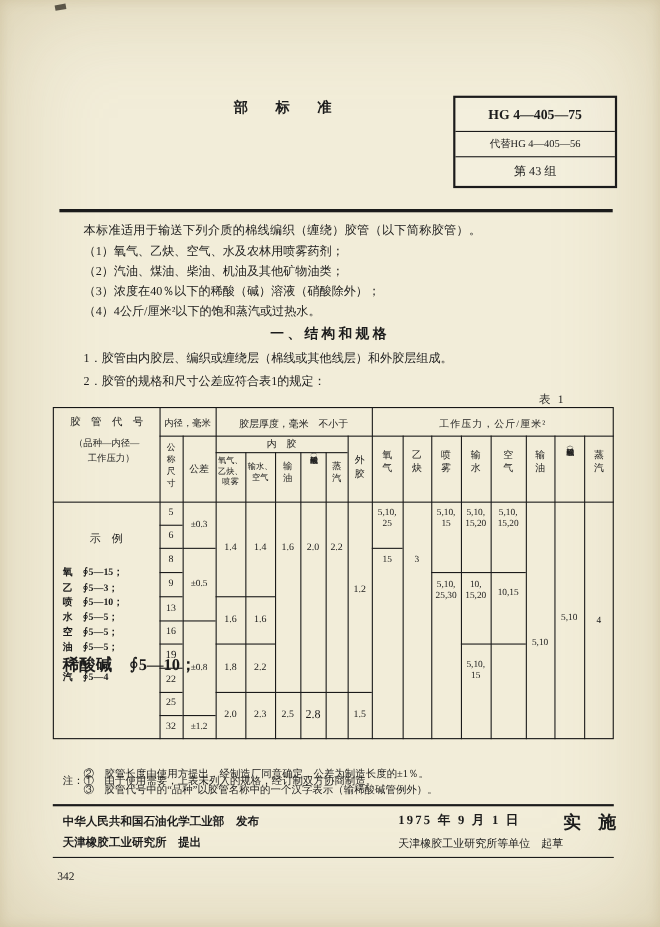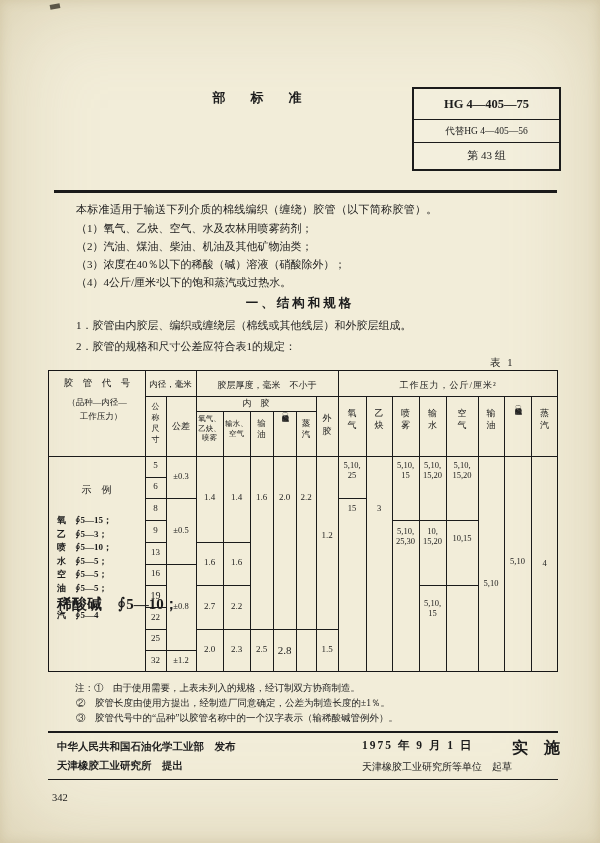--- a/index.html
+++ b/index.html
@@ -138,21 +138,21 @@
   <div class="abs c" style="left:145px;top:633px;width:21px;font-size:9px;">25</div>
   <div class="abs c" style="left:145px;top:655px;width:21px;font-size:9px;">32</div>
 
   <div class="abs c" style="left:166px;top:471px;width:30px;font-size:8.5px;">±0.3</div>
   <div class="abs c" style="left:166px;top:525px;width:30px;font-size:8.5px;">±0.5</div>
   <div class="abs c" style="left:166px;top:601px;width:30px;font-size:8.5px;">±0.8</div>
   <div class="abs c" style="left:166px;top:655px;width:30px;font-size:8.5px;">±1.2</div>
 
   <div class="abs c" style="left:196px;top:492px;width:27px;font-size:9px;">1.4</div>
   <div class="abs c" style="left:196px;top:557px;width:27px;font-size:9px;">1.6</div>
-  <div class="abs c" style="left:196px;top:601px;width:27px;font-size:9px;">2.7</div>
+  <div class="abs c" style="left:196px;top:601px;width:27px;font-size:9px;">1.8</div>
   <div class="abs c" style="left:196px;top:644px;width:27px;font-size:9px;">2.0</div>
   <div class="abs c" style="left:223px;top:492px;width:27px;font-size:9px;">1.4</div>
   <div class="abs c" style="left:223px;top:557px;width:27px;font-size:9px;">1.6</div>
   <div class="abs c" style="left:223px;top:601px;width:27px;font-size:9px;">2.2</div>
   <div class="abs c" style="left:223px;top:644px;width:27px;font-size:9px;">2.3</div>
   <div class="abs c" style="left:250px;top:492px;width:23px;font-size:9px;">1.6</div>
   <div class="abs c" style="left:250px;top:644px;width:23px;font-size:9px;">2.5</div>
   <div class="abs c" style="left:273px;top:492px;width:23px;font-size:9px;">2.0</div>
   <div class="abs c" style="left:273px;top:644px;width:23px;font-size:11px;">2.8</div>
   <div class="abs c" style="left:296px;top:492px;width:20px;font-size:9px;">2.2</div>
@@ -183,21 +183,21 @@
   <div class="abs c" style="left:48px;top:483px;width:97px;font-size:10px;">示　例</div>
   <div class="abs b" style="left:57px;top:514px;font-size:9px;">氧　∮5—15；</div>
   <div class="abs b" style="left:57px;top:528px;font-size:9px;">乙　∮5—3；</div>
   <div class="abs b" style="left:57px;top:541px;font-size:9px;">喷　∮5—10；</div>
   <div class="abs b" style="left:57px;top:555px;font-size:9px;">水　∮5—5；</div>
   <div class="abs b" style="left:57px;top:568px;font-size:9px;">空　∮5—5；</div>
   <div class="abs b" style="left:57px;top:582px;font-size:9px;">油　∮5—5；</div>
   <div class="abs b" style="left:57px;top:595px;font-size:15px;">稀酸碱　∮5—10；</div>
   <div class="abs b" style="left:57px;top:609px;font-size:9px;">汽　∮5—4</div>
 
-  <div class="abs" style="left:57px;top:682px;font-size:9.5px;margin-left:18px;">注：①　由于使用需要，上表未列入的规格，经订制双方协商制造。</div>
+  <div class="abs" style="left:57px;top:704px;font-size:9.5px;">注：①　由于使用需要，上表未列入的规格，经订制双方协商制造。</div>
   <div class="abs" style="left:76px;top:697px;font-size:9.5px;">②　胶管长度由使用方提出，经制造厂同意确定，公差为制造长度的±1％。</div>
   <div class="abs" style="left:76px;top:712px;font-size:9.5px;">③　胶管代号中的“品种”以胶管名称中的一个汉字表示（输稀酸碱管例外）。</div>
 
   <div class="hl" style="left:48px;top:731px;width:510px;height:2px;"></div>
   <div class="abs b" style="left:57px;top:740px;font-size:10.5px;">中华人民共和国石油化学工业部　发布</div>
   <div class="abs b" style="left:57px;top:759px;font-size:10.5px;">天津橡胶工业研究所　提出</div>
   <div class="abs b" style="left:362px;top:738px;font-size:11.5px;letter-spacing:2px;">1975 年 9 月 1 日</div>
   <div class="abs b" style="left:512px;top:738px;font-size:16px;">实　施</div>
   <div class="abs" style="left:362px;top:760px;font-size:10px;">天津橡胶工业研究所等单位　起草</div>
   <div class="hl" style="left:48px;top:779px;width:510px;height:1px;"></div>

